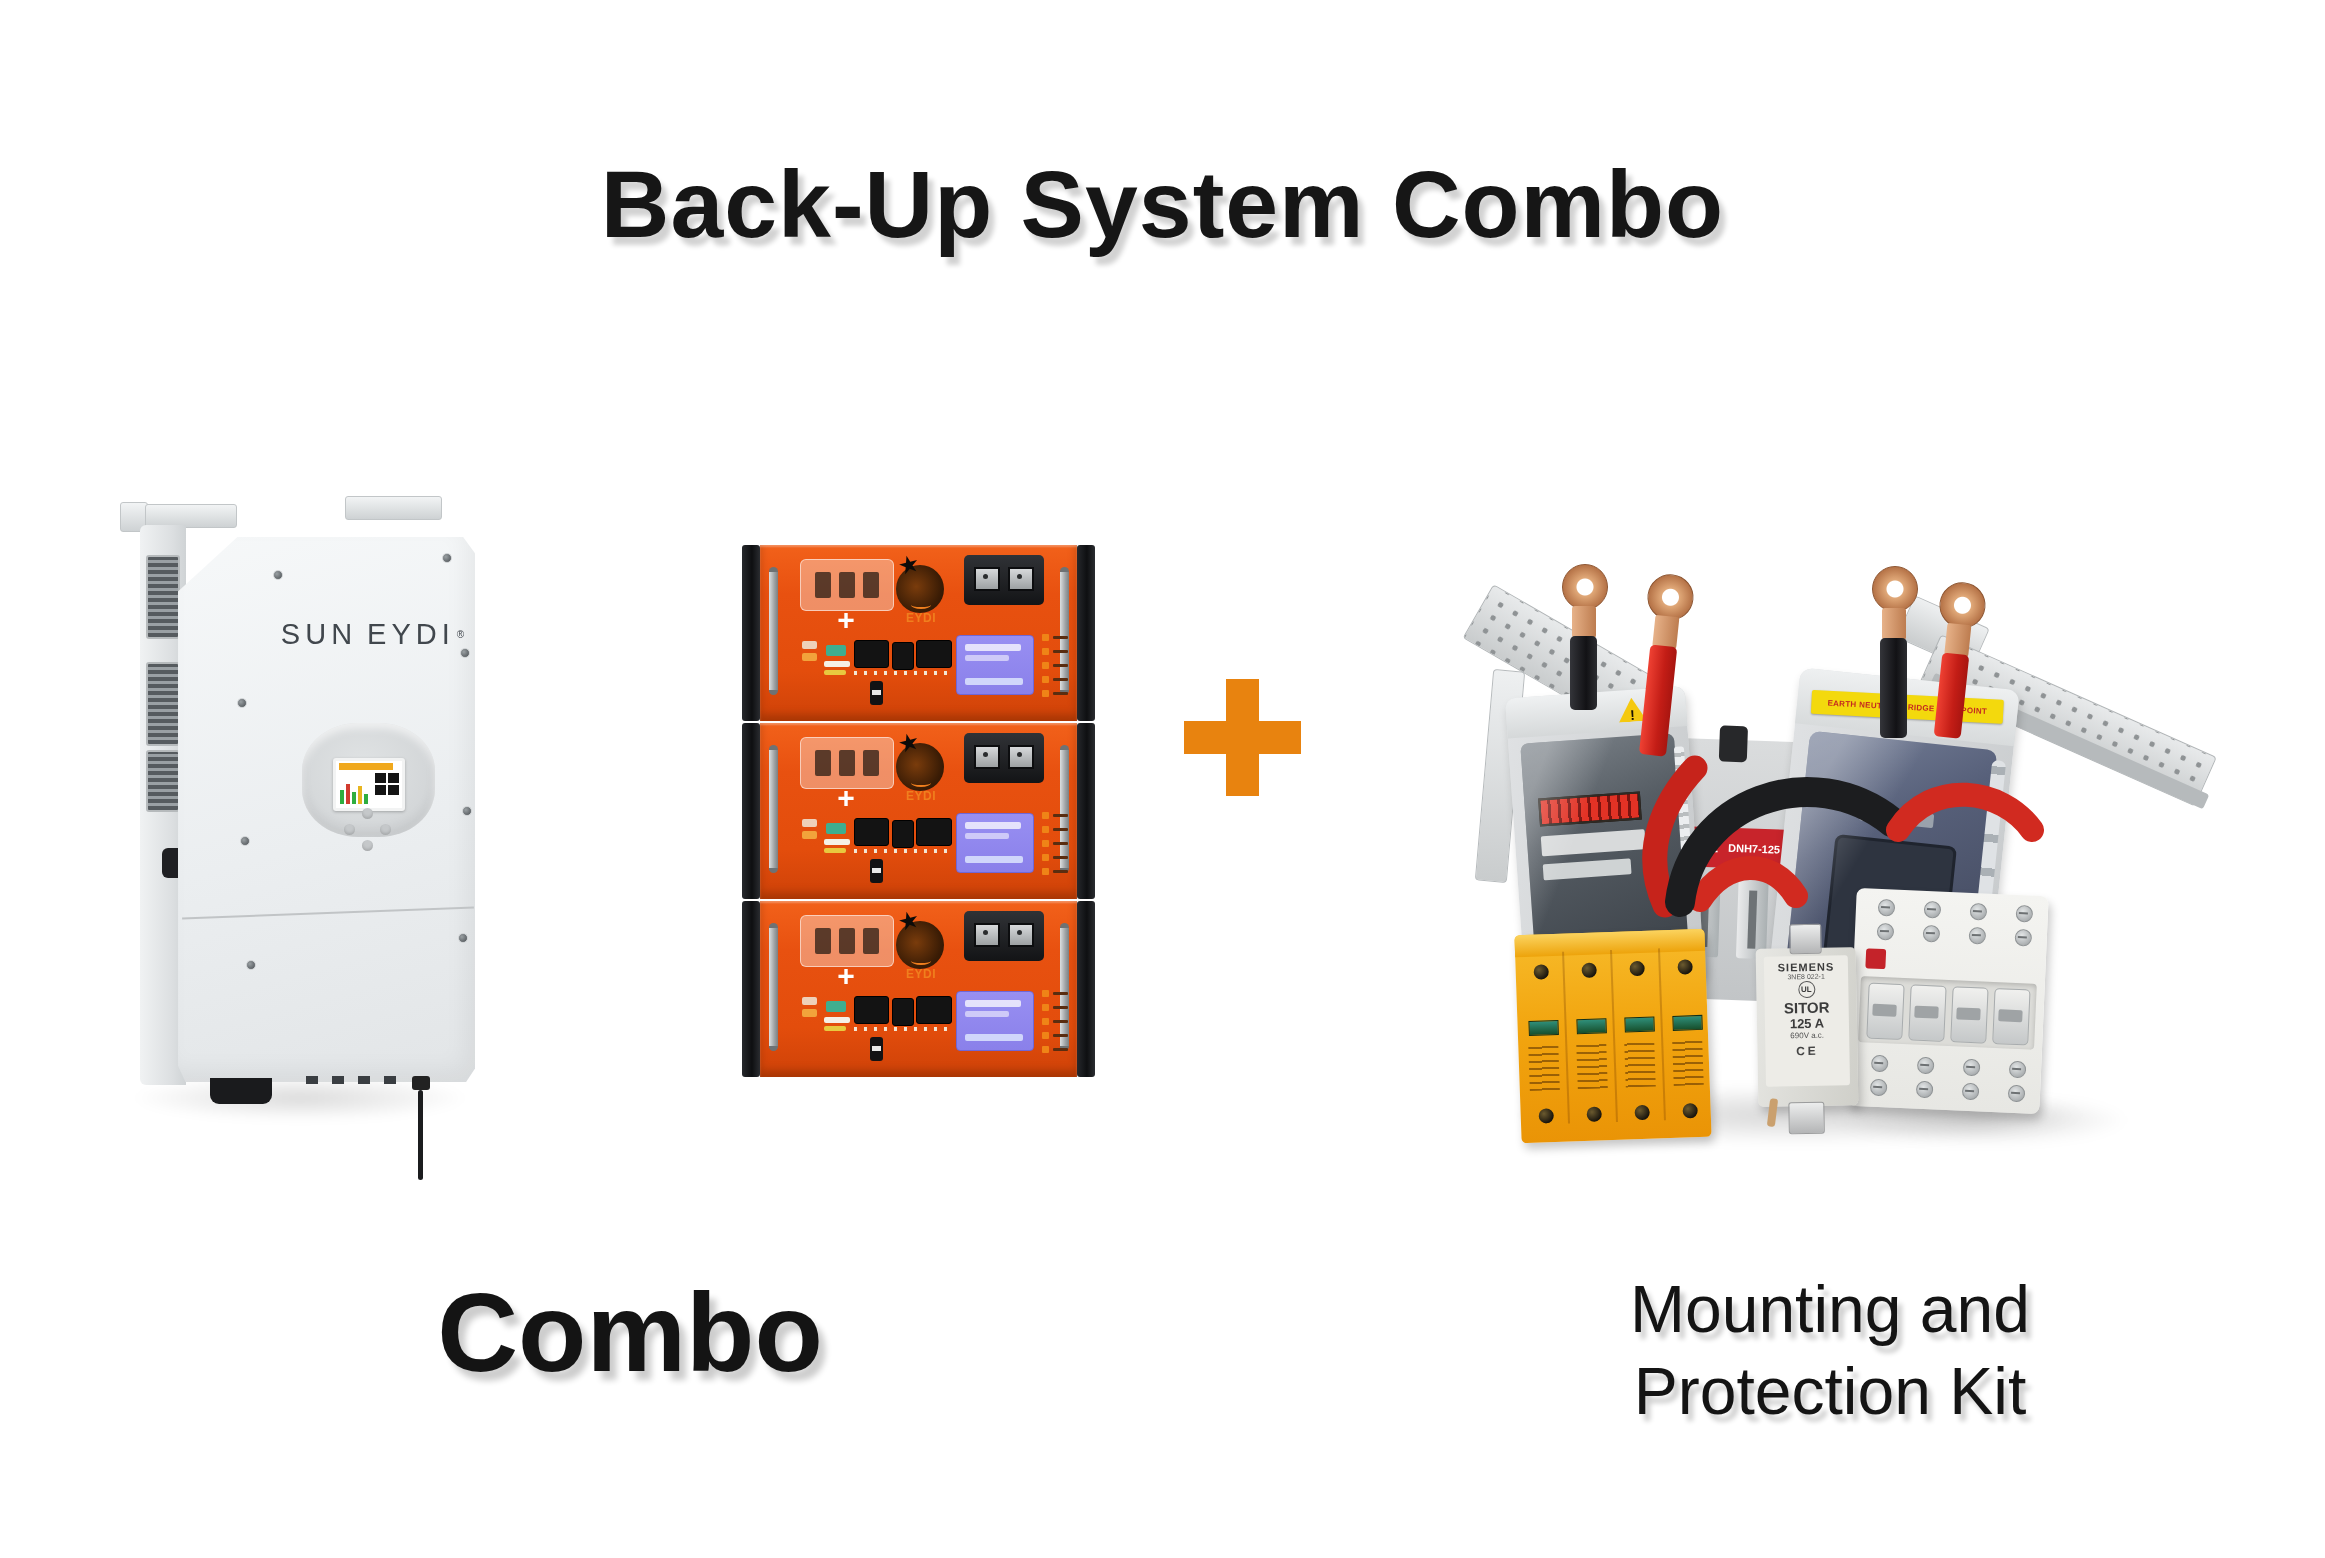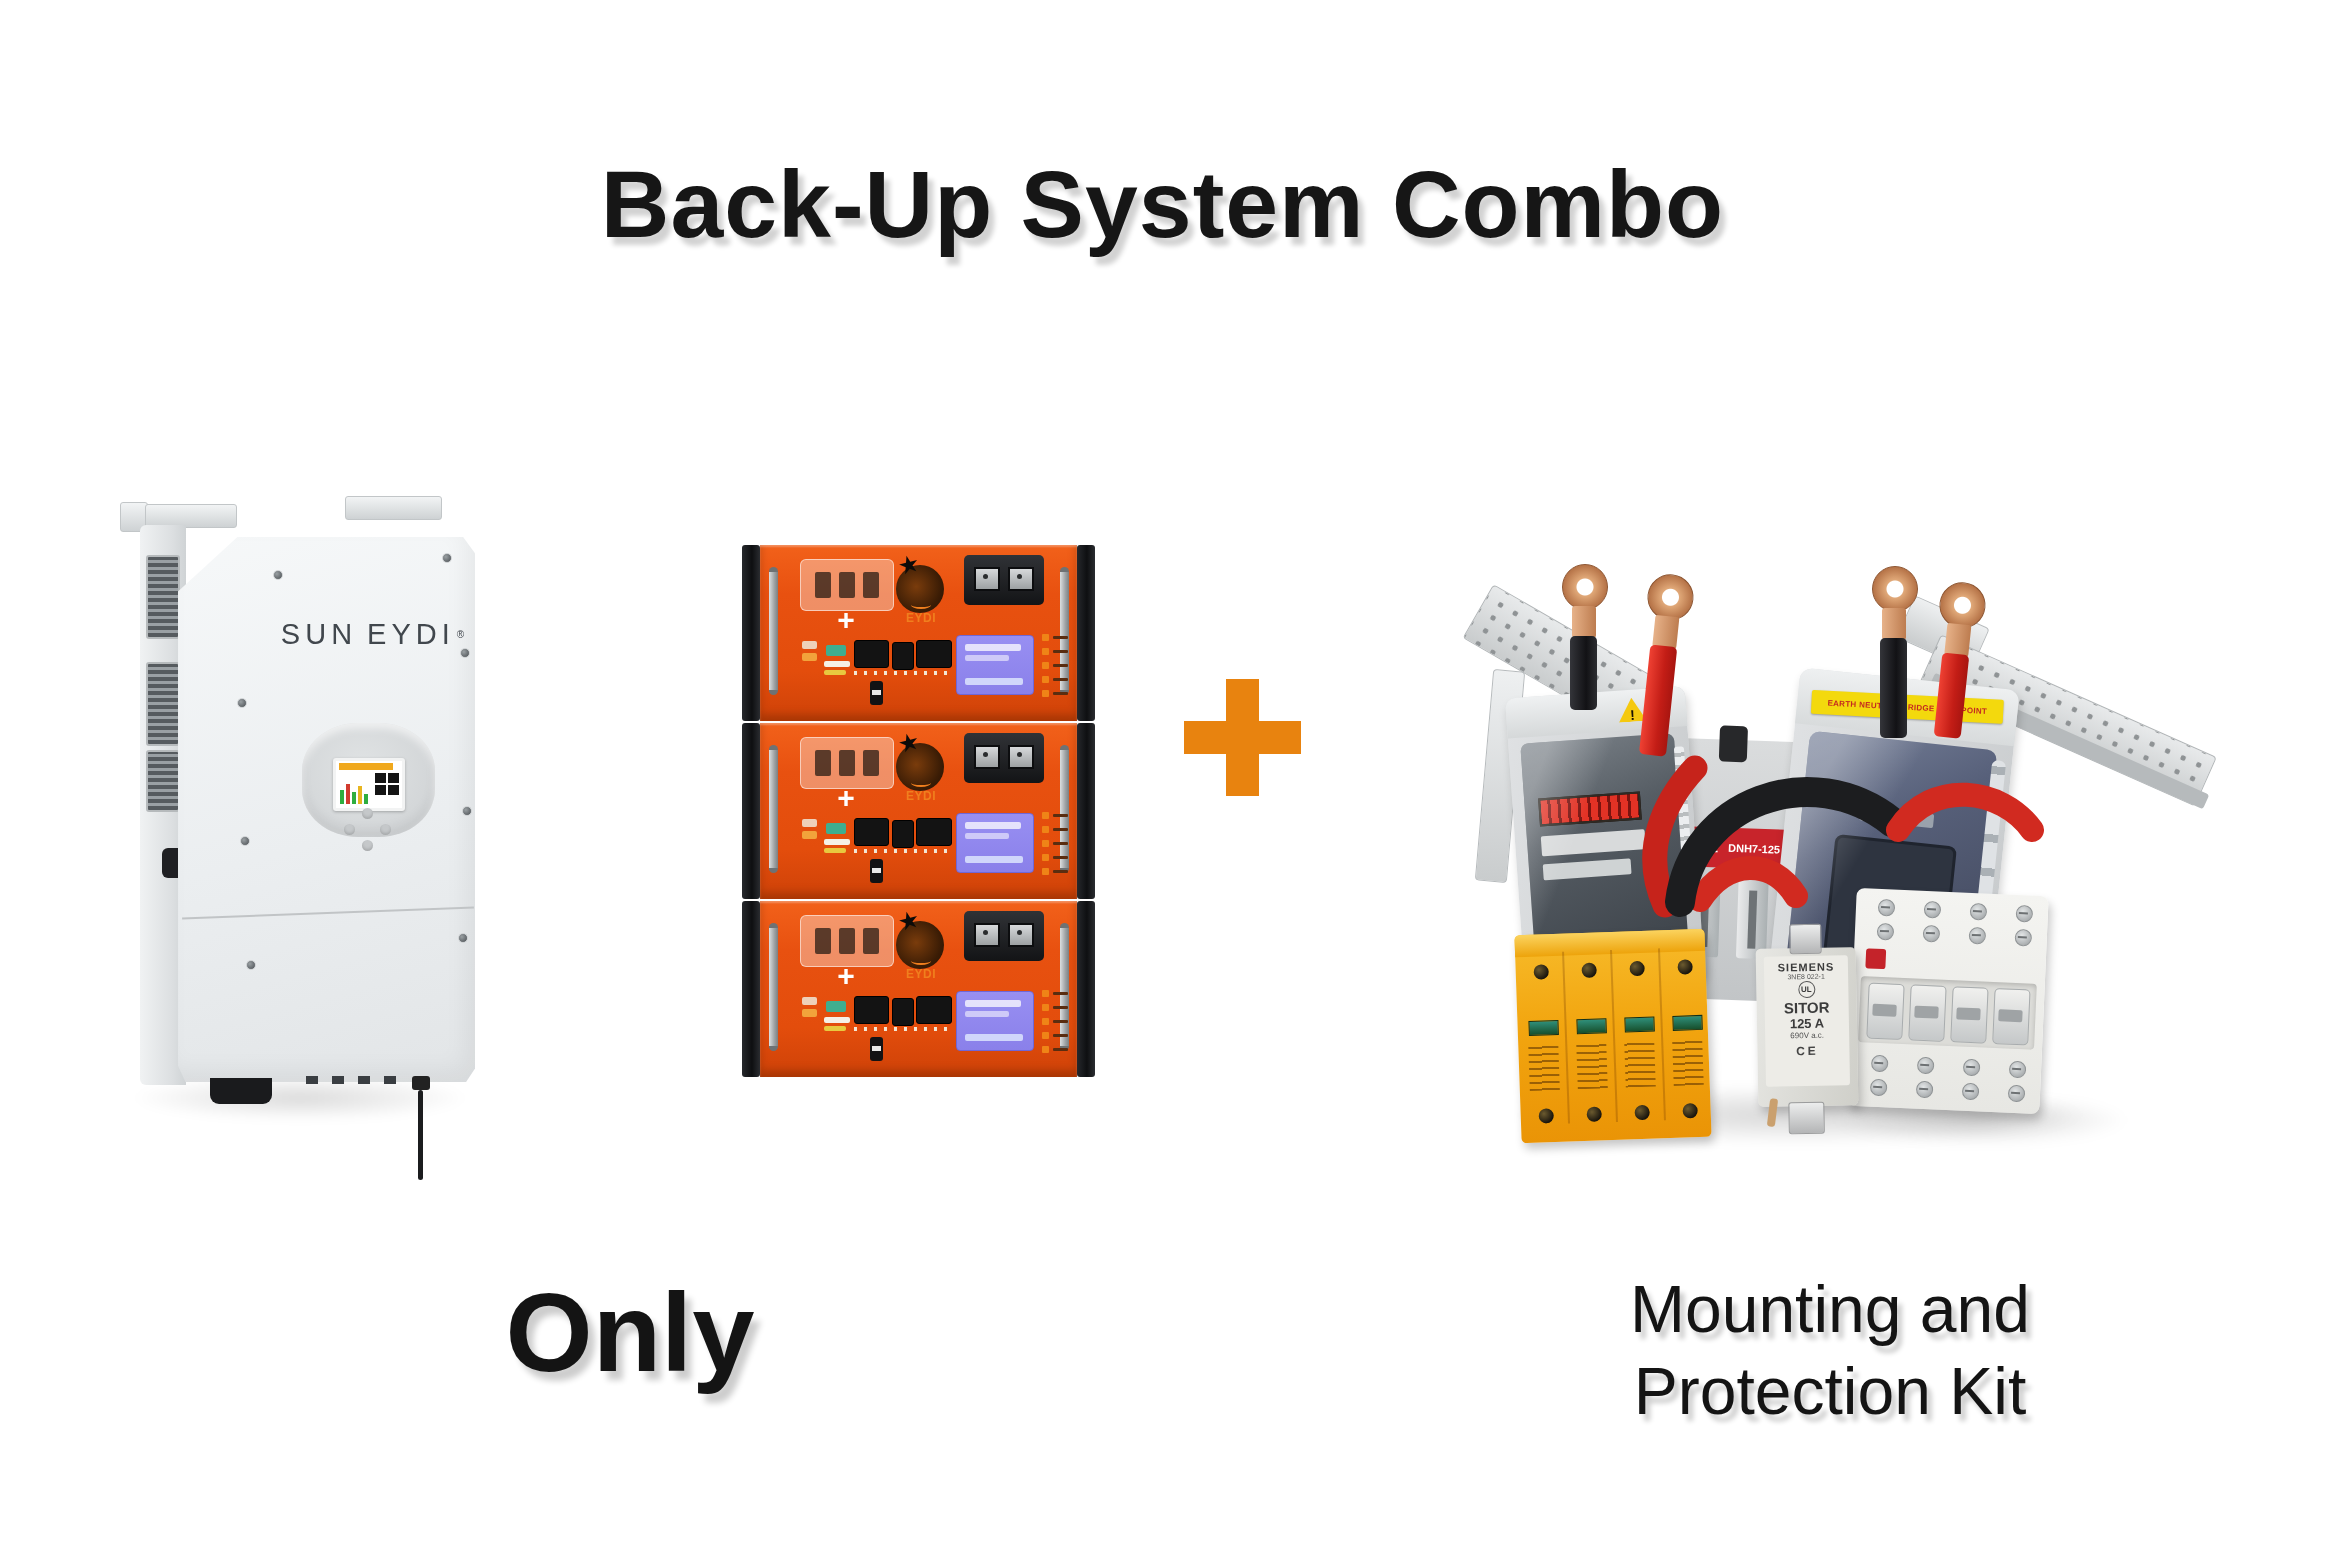--- a/index.html
+++ b/index.html
@@ -526,19 +526,19 @@
         <div style="font-size:7px;color:#555;">3NE8 022-1</div>
         <div style="font-size:8px;font-weight:700;border:1px solid #555;border-radius:50%;width:15px;height:15px;line-height:15px;margin:1px auto;">UL</div>
         <div style="font-size:15px;font-weight:700;">SITOR</div>
         <div style="font-size:13px;font-weight:700;">125 A</div>
         <div style="font-size:8px;color:#555;">690V a.c.</div>
         <div style="font-size:12px;font-weight:600;letter-spacing:3px;margin-top:4px;color:#444;">CE</div>
       </div>
     </div>
   </div>
 
-  <div class="a combo">Only</div>
+  <div class="a combo">Combo</div>
   <div class="a kitlabel">
     <div>Mounting and</div>
     <div>Protection Kit</div>
   </div>
 
 </div>
 
 </body></html>

